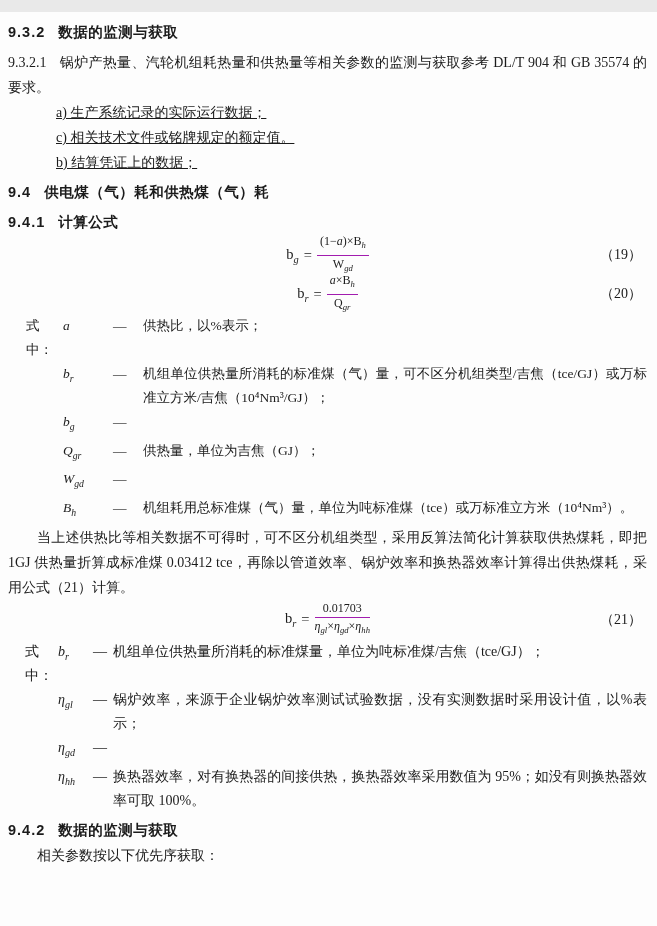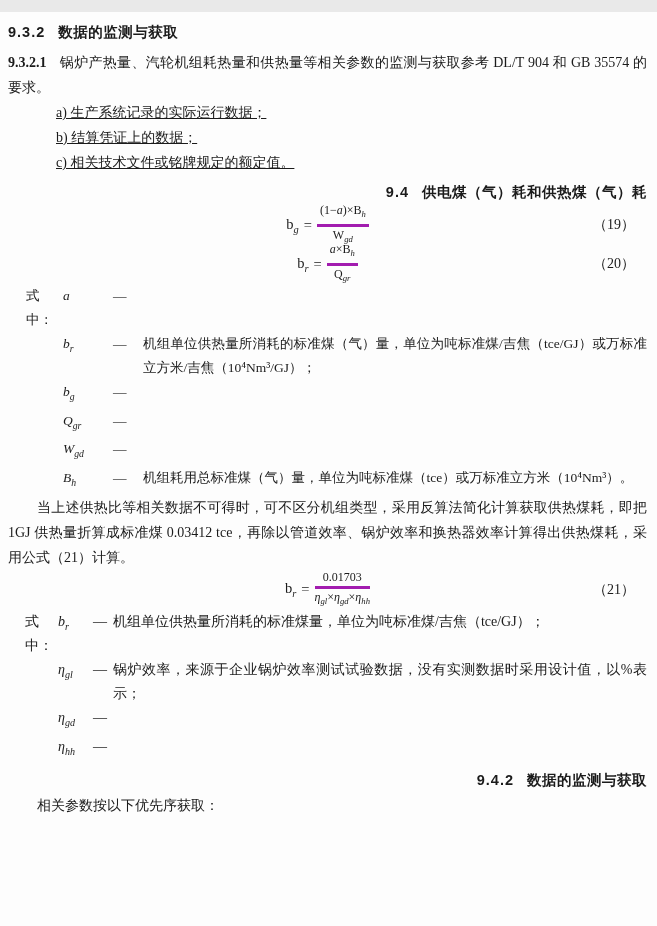--- a/index.html
+++ b/index.html
@@ -9,34 +9,34 @@
     background:#fdfdfd; color:#1b1b1b;
     font-family:"Liberation Serif","DejaVu Serif",serif;
     font-size:14px; padding:8px 10px 0 8px; overflow:hidden;
   }
   .h {
     font-family:"Liberation Sans","DejaVu Sans",sans-serif;
     font-weight:700; font-size:14.5px; line-height:25px;
     letter-spacing:0.5px;
   }
   .h .hnum { margin-right:13px; letter-spacing:1px; }
-  .mt { margin-top:5px;text-align:right; }
+  .mt { margin-top:5px; }
   .p { line-height:25px; text-align:justify; }
   .indent { text-indent:29px; }
-  .pnum { margin-right:13px;font-weight:bold; }
+  .pnum { margin-right:13px; }
   .li { line-height:25px; padding-left:48px;text-decoration:underline; }
 
   .eqrow { position:relative; height:38px; margin:1px 0;
            display:flex; align-items:center; justify-content:center; }
   .eq { display:inline-flex; align-items:center; font-size:14.5px; }
   .eqsign { margin:0 5px; }
   .frac { display:inline-block; text-align:center; font-size:12px; line-height:13px; vertical-align:middle; }
-  .frac .top { display:block; border-bottom:3px solid #a21caf; padding:0 3px 2px; }
+  .frac .top { display:block; border-bottom:1px solid #a21caf; padding:0 3px 2px; }
   .frac .bot { display:block; padding-top:2px; }
-  .eqno { position:absolute; right:12px; font-size:14px; }
+  .eqno { position:absolute; right:5px; font-size:14px; }
 
   .var { font-style:italic; }
   sub { font-size:0.72em; font-style:italic; }
 
   .defrow { display:grid; line-height:24px; text-align:justify; }
   .defs1 .defrow { font-size:13.5px; padding-left:18px; grid-template-columns:37px 50px 30px 1fr; }
   .defs2 .defrow { font-size:14px;   padding-left:17px; grid-template-columns:33px 35px 20px 1fr; }
   .dcell { display:block; }
 </style>
 </head>
@@ -47,27 +47,30 @@
   <div class="h">
     <span class="hnum">9.3.2</span><span>数据的监测与获取</span>
   </div>
 
   <p class="p mt">
     <span class="pnum">9.3.2.1</span><span>锅炉产热量、汽轮机组耗热量和供热量等相关参数的监测与获取参考 DL/T 904 和 GB 35574 的要求。</span>
   </p>
 
 
   <p class="li">a) 生产系统记录的实际运行数据；</p>
+  <p class="li">c) 相关技术文件或铭牌规定的额定值。</p>
   <p class="li">b) 结算凭证上的数据；</p>
-  <p class="li">c) 相关技术文件或铭牌规定的额定值。</p>
 
   <div class="h mt">
     <span class="hnum">9.4</span><span>供电煤（气）耗和供热煤（气）耗</span>
   </div>
 
+  <div class="h mt">
+    <span class="hnum">9.4.1</span><span>计算公式</span>
+  </div>
 
 
   <div class="eqrow">
     <span class="eq">
       <span class="lhs"><span>b</span><sub>g</sub></span>
       <span class="eqsign">=</span>
       <span class="frac">
         <span class="top"><span>(1−</span><span class="var">a</span><span>)×</span><span>B</span><sub>h</sub></span>
         <span class="bot"><span>W</span><sub>gd</sub></span>
       </span>
@@ -85,36 +88,38 @@
       </span>
     </span>
     <span class="eqno">（20）</span>
   </div>
 
   <div class="defs1">
     <div class="defrow">
       <span class="dcell">式中：</span>
       <span class="dcell"><span class="var">a</span><sub></sub></span>
       <span class="dcell">—</span>
+      <span class="dcell">供热比，以%表示；</span>
     </div>
     <div class="defrow">
       <span class="dcell"></span>
       <span class="dcell"><span class="var">b</span><sub>r</sub></span>
       <span class="dcell">—</span>
-      <span class="dcell">机组单位供热量所消耗的标准煤（气）量，单位为吨标准煤/吉焦（tce/GJ）或万标准立方米/吉焦（10⁴Nm³/GJ）；</span>
+      <span class="dcell">机组单位供热量所消耗的标准煤（气）量，可不区分机组类型/吉焦（tce/GJ）或万标准立方米/吉焦（10⁴Nm³/GJ）；</span>
     </div>
     <div class="defrow">
       <span class="dcell"></span>
       <span class="dcell"><span class="var">b</span><sub>g</sub></span>
       <span class="dcell">—</span>
     </div>
     <div class="defrow">
       <span class="dcell"></span>
       <span class="dcell"><span class="var">Q</span><sub>gr</sub></span>
       <span class="dcell">—</span>
+      <span class="dcell">供热量，单位为吉焦（GJ）；</span>
     </div>
     <div class="defrow">
       <span class="dcell"></span>
       <span class="dcell"><span class="var">W</span><sub>gd</sub></span>
       <span class="dcell">—</span>
     </div>
     <div class="defrow">
       <span class="dcell"></span>
       <span class="dcell"><span class="var">B</span><sub>h</sub></span>
       <span class="dcell">—</span>
@@ -151,20 +156,21 @@
     </div>
     <div class="defrow">
       <span class="dcell"></span>
       <span class="dcell"><span class="var">η</span><sub>gd</sub></span>
       <span class="dcell">—</span>
     </div>
     <div class="defrow">
       <span class="dcell"></span>
       <span class="dcell"><span class="var">η</span><sub>hh</sub></span>
       <span class="dcell">—</span>
+      <span class="dcell">换热器效率，对有换热器的间接供热，换热器效率采用数值为 95%；如没有则换热器效率可取 100%。</span>
     </div>
   </div>
 
   <div class="h mt">
     <span class="hnum">9.4.2</span><span>数据的监测与获取</span>
   </div>
 
   <p class="p indent">相关参数按以下优先序获取：</p>
 
 </div>

